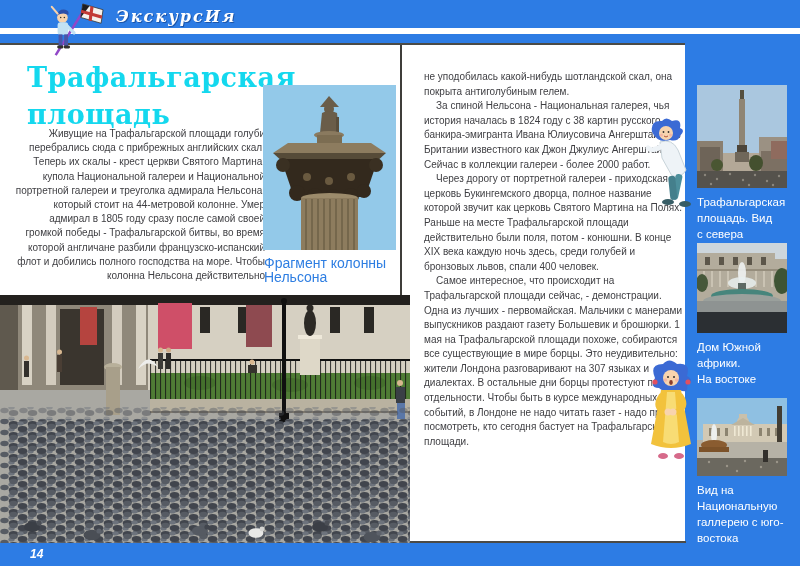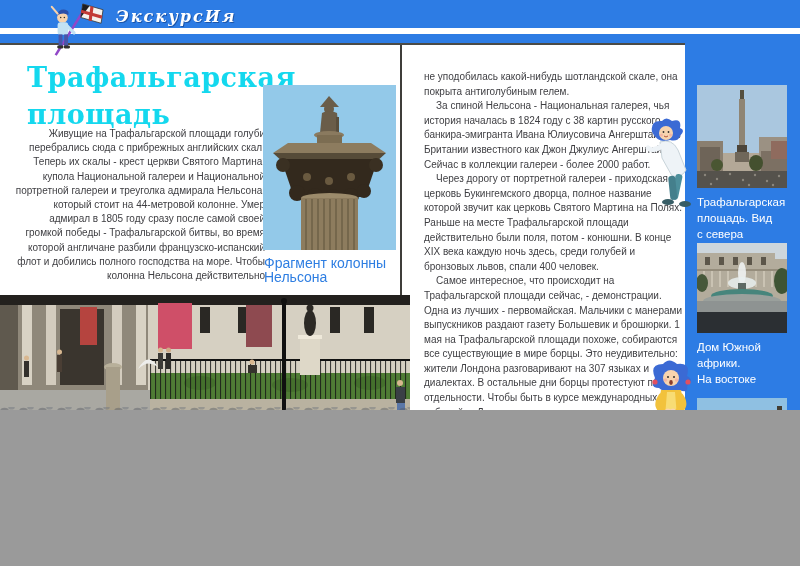--- a/index.html
+++ b/index.html
@@ -1,18 +1,18 @@
 <!DOCTYPE html>
 <html><head>
 <meta charset="utf-8">
 <style>
   * { margin:0; padding:0; box-sizing:border-box; }
   html,body { background:#9a9a9a; }
   body { font-family:"Liberation Sans", sans-serif; }
-  .spread { position:relative; width:800px; height:410px; background:#ffffff; overflow:hidden; margin:0 auto; }
+  .spread { position:relative; width:800px; height:566px; background:#ffffff; overflow:hidden; margin:0 auto; }
 
   
   .bar-top    { position:absolute; left:0; top:0; width:800px; height:43px; background:#2d7ce4; z-index:2; }
   .bar-stripe { position:absolute; left:0; top:28px; width:800px; height:6px; background:#ffffff; }
   .edge-top   { position:absolute; left:0; top:43px; width:686px; height:2px; background:#4b4a46; z-index:1; }
   .edge-bottom{ position:absolute; left:0; top:541px; width:686px; height:2px; background:#4b4a46; z-index:1; }
   .bar-bottom { position:absolute; left:0; top:543px; width:800px; height:23px; background:#2d7ce4; z-index:2; }
   .sidebar    { position:absolute; left:685px; top:0; width:115px; height:566px; background:#2d7ce4; z-index:1; }
   .spine      { position:absolute; left:400px; top:45px; width:2px; height:250px; background:#3f3e3a; z-index:1; }
 
@@ -220,21 +220,21 @@
           <circle cx="262" cy="234" r="2.4" fill="#d4d4d2"></circle>
         <ellipse cx="320" cy="232" rx="8" ry="5" fill="#3b3f46"></ellipse>
           <circle cx="327" cy="228" r="2.6" fill="#4a4e55"></circle>
         <ellipse cx="372" cy="242" rx="8.5" ry="5.2" fill="#4f545c"></ellipse>
           <circle cx="379" cy="238" r="2.6" fill="#5d626b"></circle>
       </g>
     </svg>
   </figure>
 
   <div class="body-right">
-    <p>не уподобилась  какой-нибудь шотландской скале, она покрыта антиголубиным гелем.</p>
+    <p>не уподобилась  какой-нибудь шотландской скал, она покрыта антиголубиным гелем.</p>
     <p>За спиной Нельсона - Национальная галерея, чья история началась в 1824 году с 38 картин русского банкира-эмигранта Ивана Юлиусовича Ангерштайна, в Британии известного как Джон Джулиус Ангерштайн. Сейчас в коллекции галереи - более 2000 работ.</p>
     <p>Через дорогу от портретной галереи - приходская церковь Букингемского дворца, полное название которой звучит как церковь Святого Мартина на Полях. Раньше на месте Трафальгарской площади действительно были поля, потом - конюшни. В конце XIX века каждую ночь здесь, среди голубей и бронзовых львов, спали 400 человек.</p>
     <p>Самое интересное, что происходит на Трафальгарской площади сейчас, - демонстрации. Одна из лучших - первомайская. Мальчики с манерами выпускников раздают газету Большевик и брошюрки. 1 мая на Трафальгарской площади похоже, собираются все существующие в мире борцы. Это неудивительно: жители Лондона разговаривают на 307 языках и диалектах. В остальные дни борцы протестуют по отдельности. Чтобы быть в курсе международных событий, в Лондоне не надо читать газет - надо просто посмотреть, кто сегодня бастует на Трафальгарской площади.</p>
   </div>
 
   <svg class="mascot-mid" width="58" height="100" viewBox="0 0 58 100">
     <path d="M10,14 Q8,2 20,3 Q24,-2 30,3 Q40,0 38,10 Q44,12 38,18 Q36,24 28,22 Q16,26 10,14" fill="#3b6ad4"></path>
     <circle cx="24" cy="15" r="7" fill="#f8d4ae"></circle>
     <circle cx="21.5" cy="14" r="0.9" fill="#33312e"></circle>
       <circle cx="26.5" cy="14" r="0.9" fill="#33312e"></circle>

